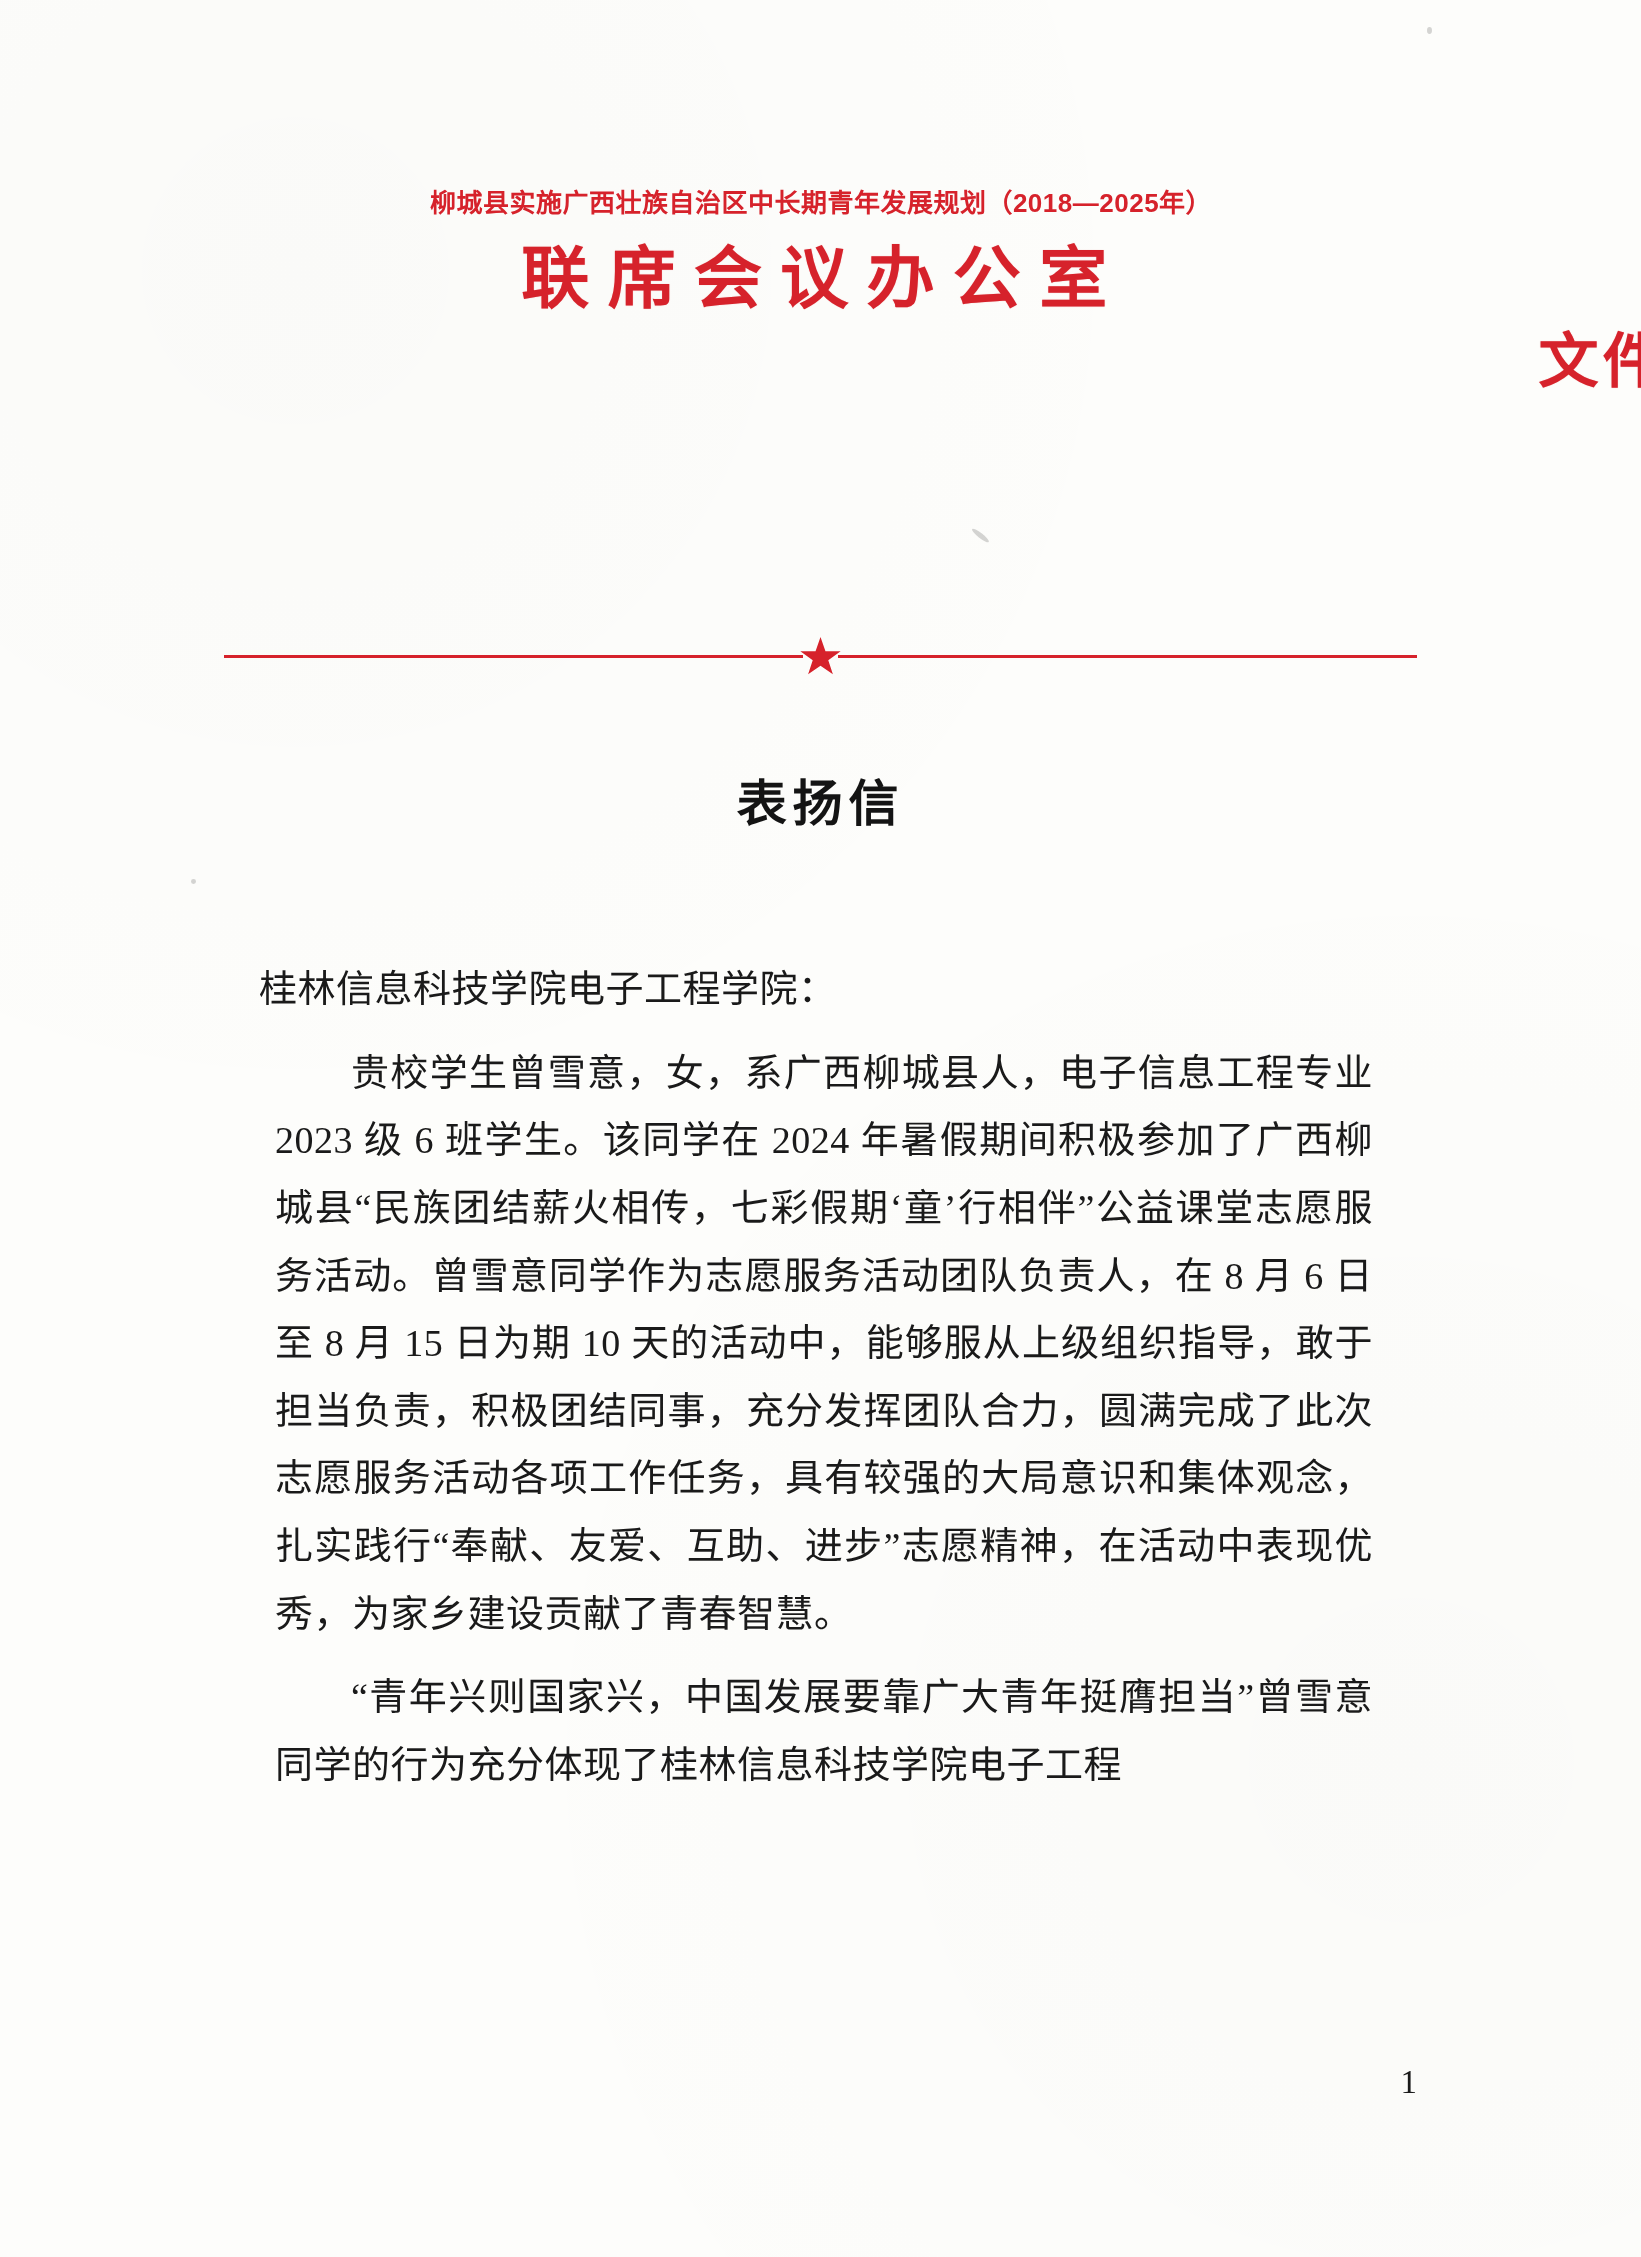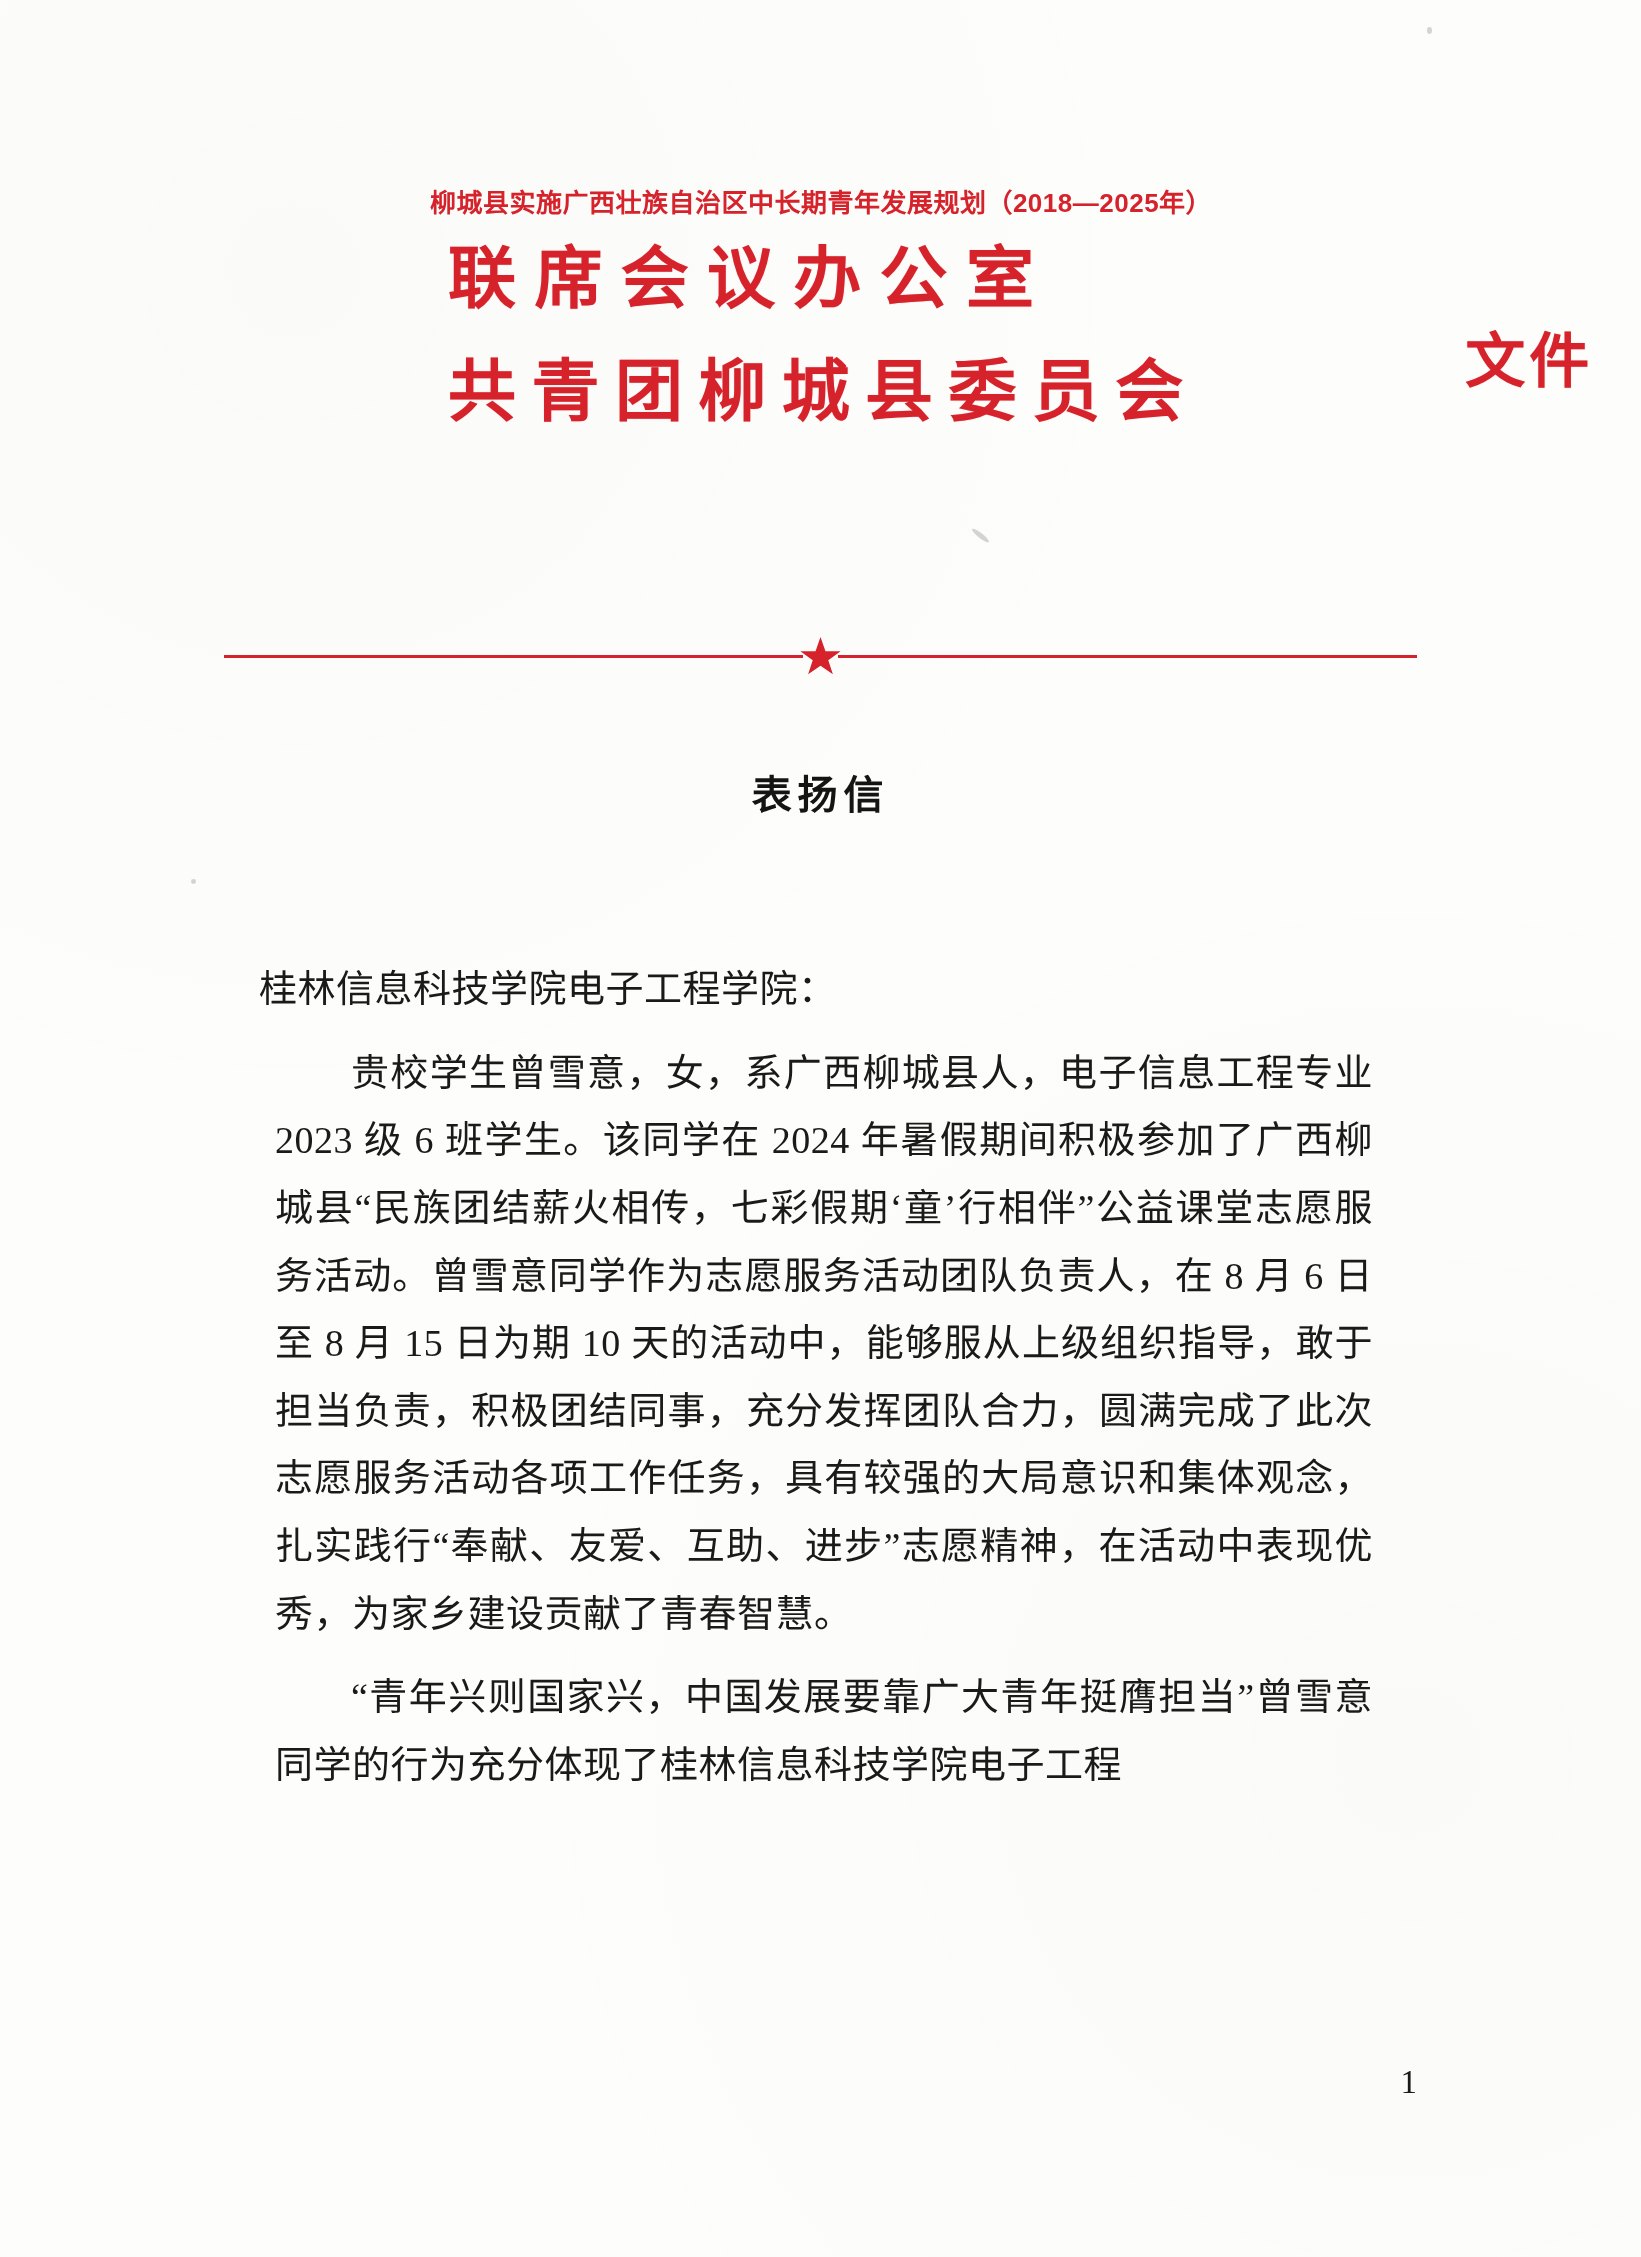--- a/index.html
+++ b/index.html
@@ -118,21 +118,21 @@
 
   
   .doc-title {
     position: absolute;
     left: 0;
     right: 0;
     top: 763px;
     text-align: center;
     font-family: "Liberation Serif", "DejaVu Serif", serif;
     font-weight: bold;
-    font-size: 40px;
+    font-size: 50px;
     letter-spacing: 5.8px;
     color: #141414;
   }
 
   
   .body-wrap {
     position: absolute;
     left: 259px;
     width: 1130px;
     top: 956px;
@@ -181,21 +181,20 @@
 
   <div class="speck" style="left:1427px; top:27px; width:4.8px; height:6.8px;"></div>
   <div class="speck" style="left:191px; top:879px; width:4.8px; height:4.8px;"></div>
   <div class="speck" style="left:970px; top:533px; width:21px; height:4.8px; transform:rotate(38deg);"></div>
 
   <div class="letterhead">
     <div class="lh-subtitle">柳城县实施广西壮族自治区中长期青年发展规划（2018—2025年）</div>
 
     <div class="lh-rows">
       <div class="lh-main row1">联席会议办公室</div>
-      <div class="lh-main row2">共青团柳城县委员会</div>
       <div class="lh-doctype">文件</div>
     </div>
   </div>
 
   <div class="separator">
     <div class="sep-line left"></div>
     <div class="sep-star"></div>
     <div class="sep-line right"></div>
   </div>
 

